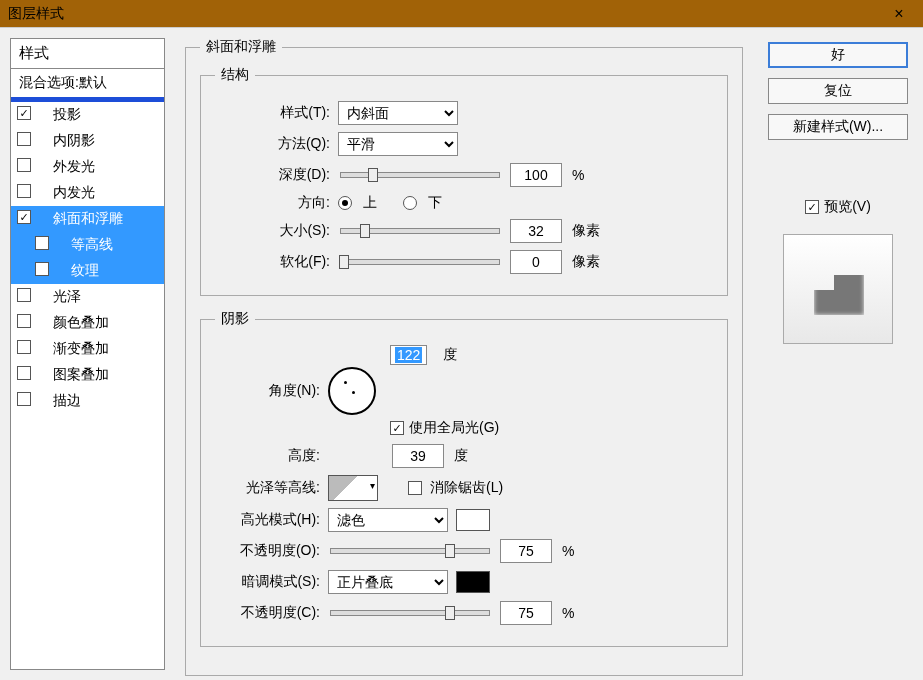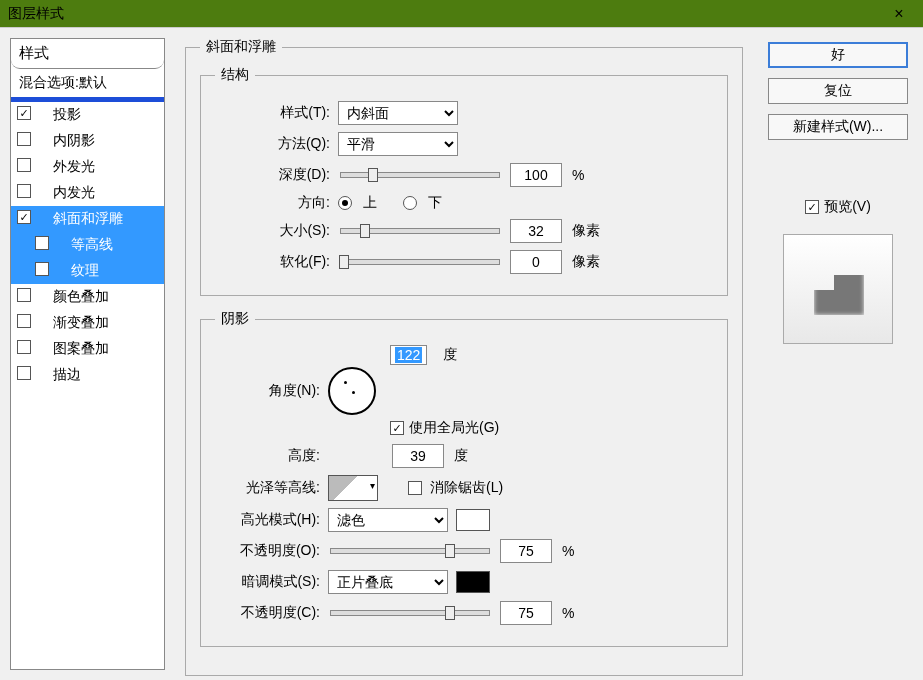--- a/index.html
+++ b/index.html
@@ -1,23 +1,23 @@
 <!DOCTYPE html>
 <html><head>
 <meta charset="utf-8">
 <style>
 * { box-sizing: border-box; font-family: "Microsoft YaHei", "SimSun", sans-serif; font-size: 14px; }
 body { margin: 0; background: #f0f0f0; width: 923px; height: 680px; overflow: hidden; }
-.titlebar { height: 28px; background: #4d7c0f; border-bottom: 1px solid #ccc; display: flex; align-items: center; justify-content: space-between; padding: 0 4px 0 8px; }
+.titlebar { height: 28px; background: #a16207; border-bottom: 1px solid #ccc; display: flex; align-items: center; justify-content: space-between; padding: 0 4px 0 8px; }
 .titlebar .title { font-size: 14px; }
 .titlebar .close { width: 40px; height: 24px; display: flex; align-items: center; justify-content: center; cursor: pointer; font-size: 16px; }
 .dialog { display: flex; padding: 10px; gap: 20px; height: calc(680px - 28px); background: #f0f0f0; }
 
 .left-panel { width: 155px; display: flex; flex-direction: column; border: 1px solid #888; background: #fff; }
-.left-panel .header { padding: 5px 8px; border-bottom: 1px solid #888; font-size: 15px; border-radius: 9px; }
+.left-panel .header { padding: 5px 8px; border-bottom: 1px solid #888; font-size: 15px; }
 .left-panel .subheader { padding: 5px 8px; border-bottom: 5px solid #1d4ed8; }
 .style-list { flex: 1; }
 .style-item { display: flex; padding: 4px 6px; gap: 22px; cursor: pointer; }
 .style-item.indented { padding-left: 24px; }
 .style-item.selected { background: #3399ff; color: #fff; }
 .chk { width: 14px; height: 14px; border: 1px solid #555; background: #fff; display: inline-flex; align-items: center; justify-content: center; font-size: 11px; color: #000; line-height: 1; flex-shrink: 0; }
 .chk.checked::after { content: "✓"; }
 
 .center-panel { flex: 1; position: relative; }
 fieldset { border: 1px solid #aaa; margin: 0 0 14px 0; padding: 10px 14px 14px 14px; }
@@ -84,20 +84,24 @@
         <div class="style-item indented selected">
           <span class="chk"></span>
           <span>等高线</span>
         </div>
         <div class="style-item indented selected">
           <span class="chk"></span>
           <span>纹理</span>
         </div>
         <div class="style-item">
           <span class="chk"></span>
+          <span>光泽</span>
+        </div>
+        <div class="style-item">
+          <span class="chk"></span>
           <span>颜色叠加</span>
         </div>
         <div class="style-item">
           <span class="chk"></span>
           <span>渐变叠加</span>
         </div>
         <div class="style-item">
           <span class="chk"></span>
           <span>图案叠加</span>
         </div>

